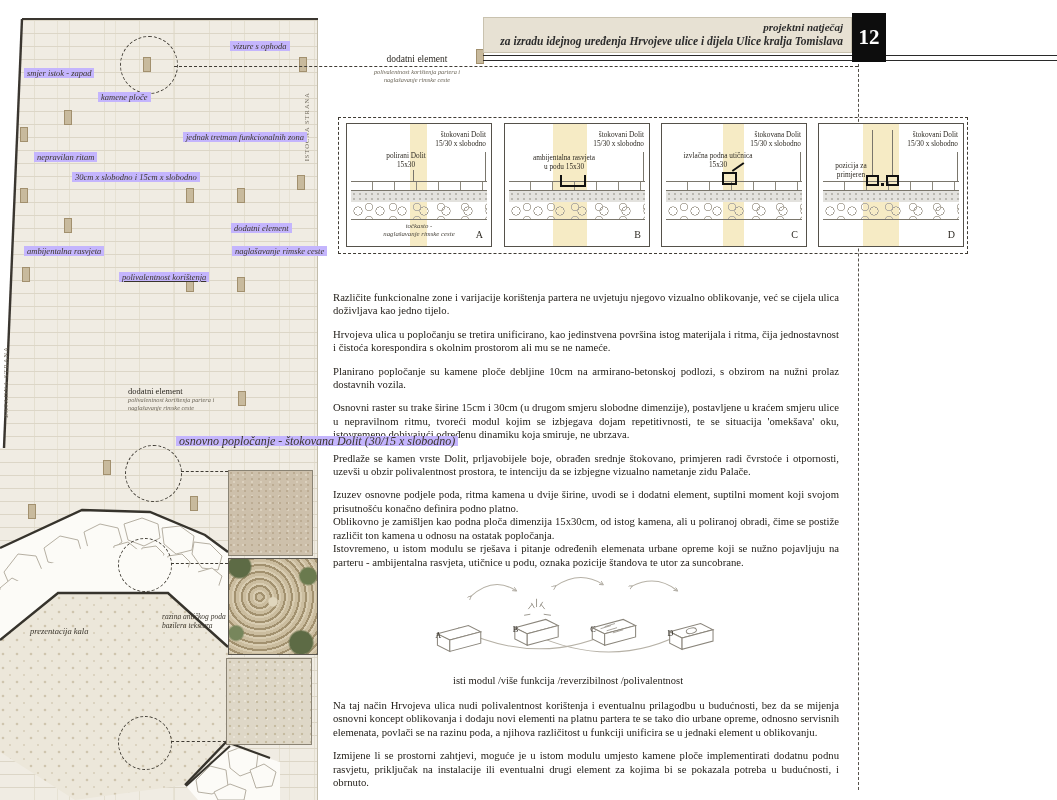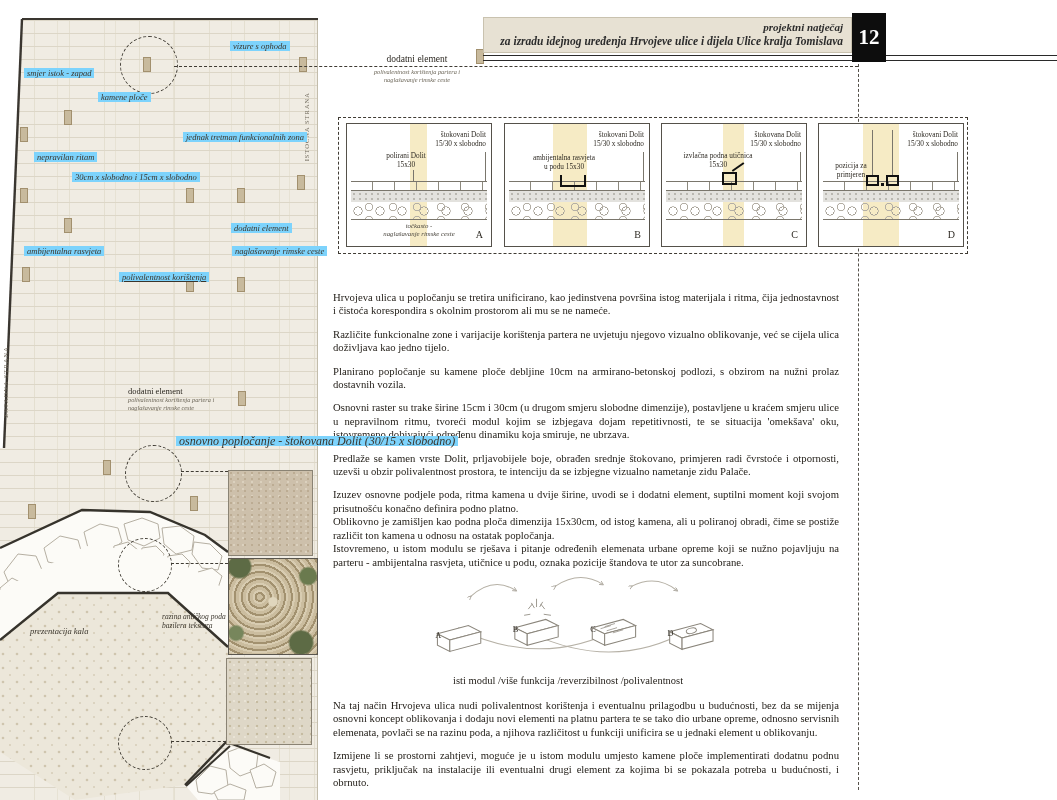--- a/index.html
+++ b/index.html
@@ -13,21 +13,21 @@
           repeating-linear-gradient(0deg,transparent 0 12px,#dcd6c7 12px 13px),
           repeating-linear-gradient(90deg,transparent 0 34px,#e4dfd0 34px 35px),
           repeating-linear-gradient(90deg,transparent 0 57px,#e7e2d4 57px 58px);
         z-index:0;}
   .plan-right-edge{position:absolute;left:317px;top:20px;width:1px;height:780px;background:#c2bcab;z-index:2;}
   .plan-top-border{position:absolute;left:20px;top:18px;width:298px;height:0;border-top:2.4px solid #3a3630;z-index:3;}
   .edge-svg{position:absolute;left:0;top:18px;z-index:3;}
   .tile{position:absolute;width:8px;height:15px;background:#c8ba9d;border:1px solid #a2906e;box-sizing:border-box;z-index:3;}
 
   .plabel{position:absolute;font-style:italic;font-size:8.5px;line-height:10px;color:#3a352c;
-          background:#7dd3fc;padding:0 3px;white-space:nowrap;z-index:7;}
+          background:#c4b5fd;padding:0 3px;white-space:nowrap;z-index:7;}
   .plabel-plain{position:absolute;font-style:italic;font-size:7.5px;line-height:9px;color:#3a352c;
           white-space:nowrap;z-index:7;}
   .vtext{position:absolute;writing-mode:vertical-rl;transform:rotate(180deg);
          font-size:6.5px;letter-spacing:1px;color:#6b6557;z-index:7;white-space:nowrap;}
   .note-block{position:absolute;z-index:7;text-align:center;}
   .note-title{font-size:9.5px;color:#2d2922;}
   .note-sub{font-size:6.3px;font-style:italic;color:#6b6557;line-height:7.5px;}
 
   .dcircle{position:absolute;border:1.6px dashed #3f3b33;border-radius:50%;z-index:5;}
   .dline{position:absolute;border-top:1.6px dashed #3f3b33;z-index:5;}
@@ -303,22 +303,22 @@
       <div class="leader" style="left:73px;top:6px;height:45px;"></div>
       <div class="glyph-sq" style="left:47px;top:51px;"></div>
       <div class="glyph-sq" style="left:67px;top:51px;"></div>
       <div class="glyph-dot" style="left:62px;top:59px;"></div>
       <div class="letter">D</div>
     </div>
   </div>
 
 
   <div class="body-col">
+    <p class="para">Različite funkcionalne zone i varijacije korištenja partera ne uvjetuju njegovo vizualno oblikovanje, već se cijela ulica doživljava kao jedno tijelo.</p>
     <p class="para">Hrvojeva ulica u popločanju se tretira unificirano, kao jedinstvena površina istog materijala i ritma, čija jednostavnost i čistoća korespondira s okolnim prostorom ali mu se ne nameće.</p>
-    <p class="para">Različite funkcionalne zone i varijacije korištenja partera ne uvjetuju njegovo vizualno oblikovanje, već se cijela ulica doživljava kao jedno tijelo.</p>
     <p class="para">Planirano popločanje su kamene ploče debljine 10cm na armirano-betonskoj podlozi, s obzirom na nužni prolaz dostavnih vozila.</p>
     <p class="para">Osnovni raster su trake širine 15cm i 30cm (u drugom smjeru slobodne dimenzije), postavljene u kraćem smjeru ulice u nepravilnom ritmu, tvoreći modul kojim se izbjegava dojam repetitivnosti, te se situacija 'omekšava' oku, istovremeno dobivajući određenu dinamiku koja smiruje, ne ubrzava.</p>
     <p class="para">Predlaže se kamen vrste Dolit, prljavobijele boje, obrađen srednje štokovano, primjeren radi čvrstoće i otpornosti, uzevši u obzir polivalentnost prostora, te intenciju da se izbjegne vizualno nametanje zidu Palače.</p>
     <p class="para tight">Izuzev osnovne podjele poda, ritma kamena u dvije širine, uvodi se i dodatni element, suptilni moment koji svojom prisutnošću konačno definira podno platno.</p>
     <p class="para tight">Oblikovno je zamišljen kao podna ploča dimenzija 15x30cm, od istog kamena, ali u poliranoj obradi, čime se postiže različit ton kamena u odnosu na ostatak popločanja.</p>
     <p class="para tight">Istovremeno, u istom modulu se rješava i pitanje određenih elemenata urbane opreme koji se nužno pojavljuju na parteru - ambijentalna rasvjeta, utičnice u podu, oznaka pozicije štandova te utor za suncobrane.</p>
 
     <div class="module-fig">
       <svg width="310" height="96" viewBox="0 0 300 93">
         <defs>

